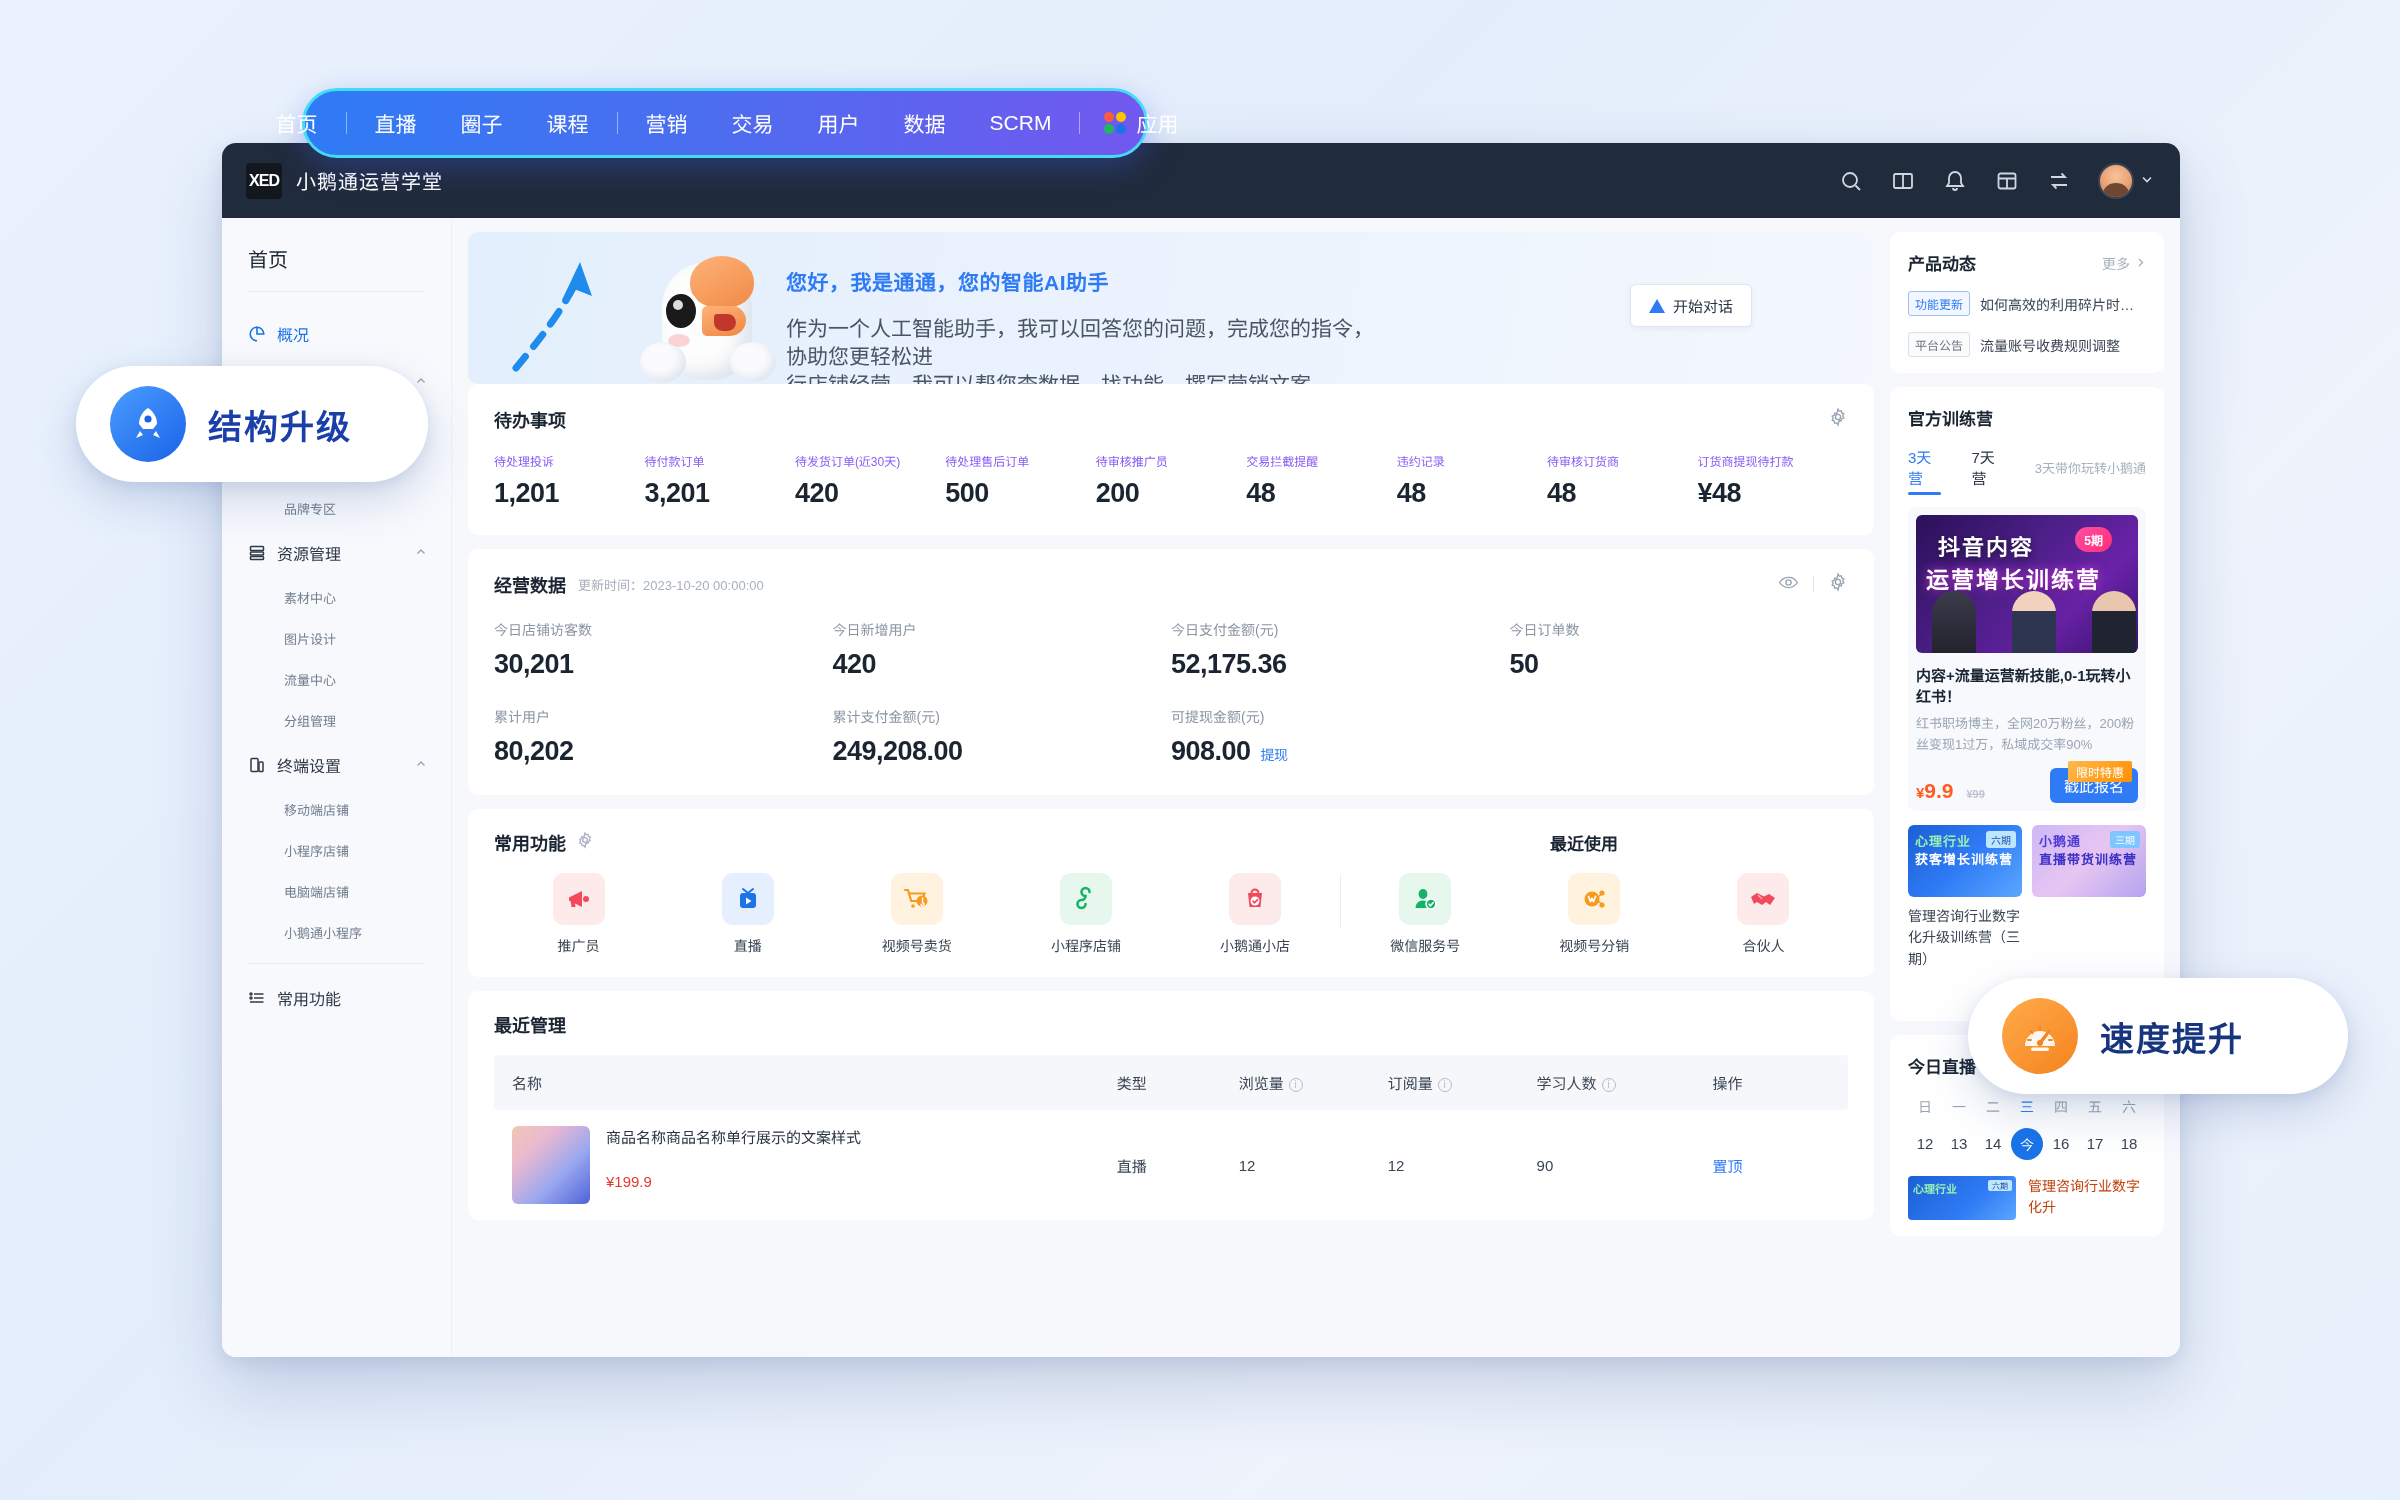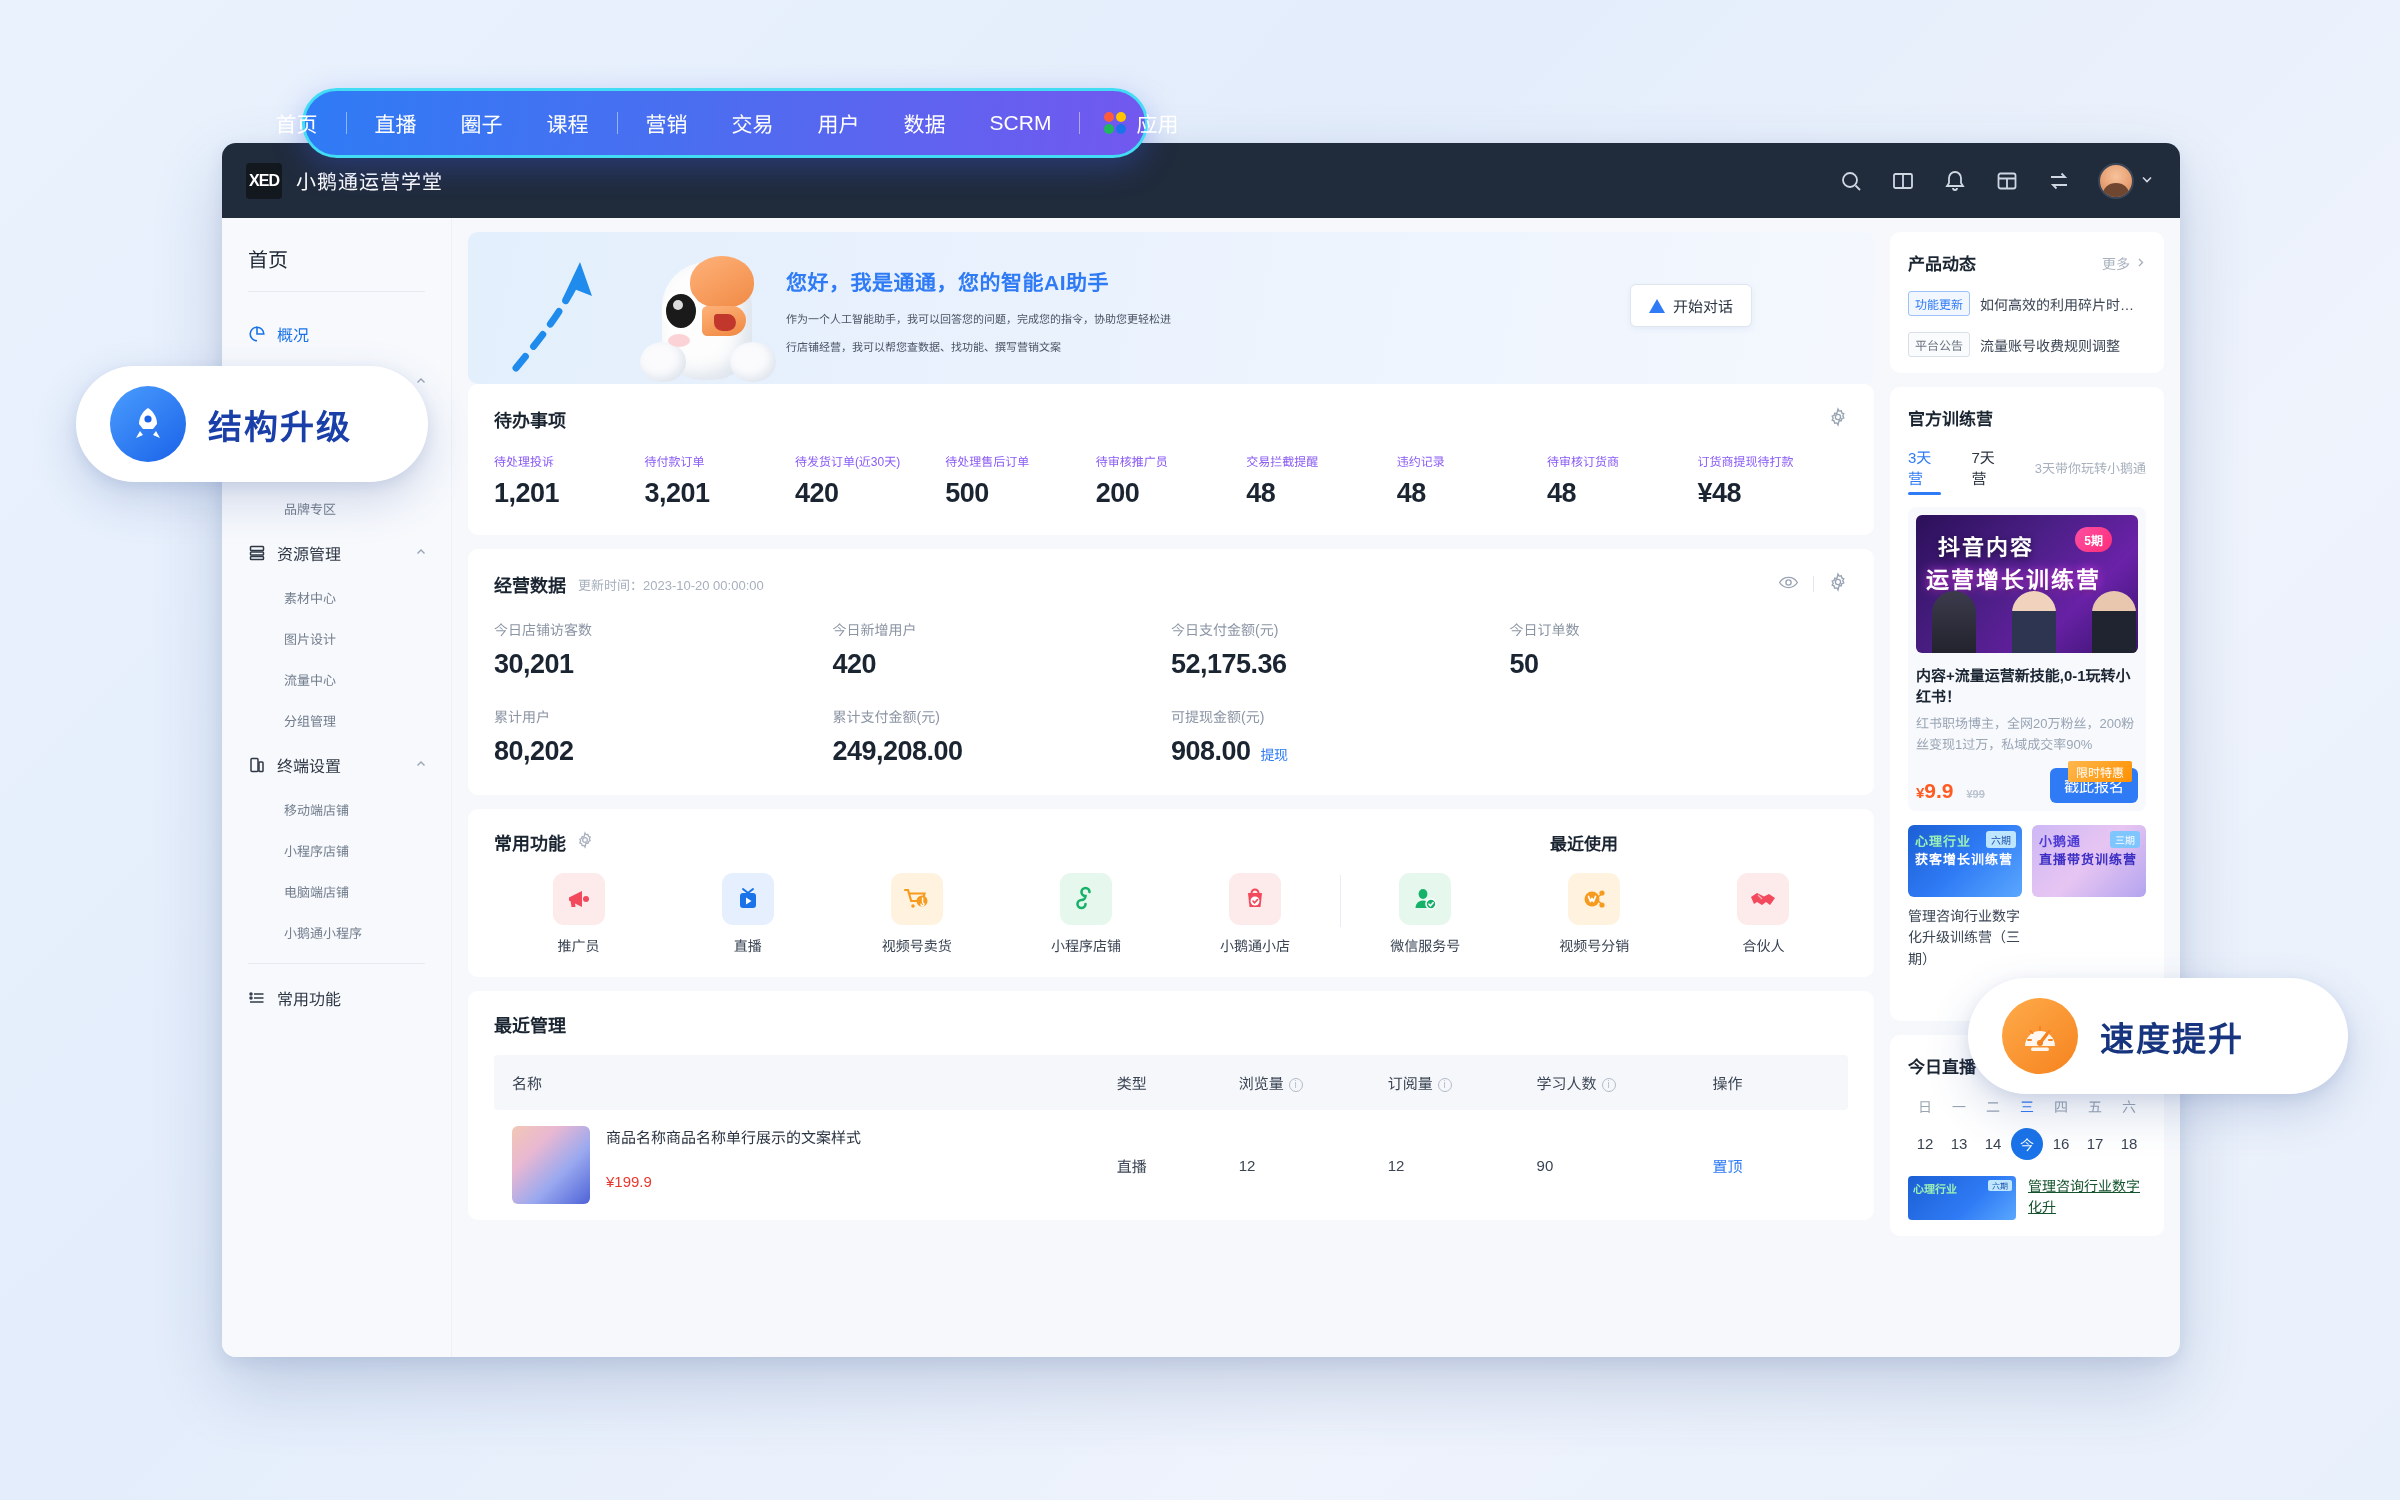--- a/index.html
+++ b/index.html
@@ -100,21 +100,21 @@
   .card { background: #fff; border-radius: 10px; margin-bottom: 14px; position: relative; }
 
   
   .ai-banner {
     height: 152px; border-radius: 10px; position: relative; overflow: hidden;
     background: linear-gradient(100deg, #e3effc 0%, #eaf2fd 45%, #f4f8fe 100%);
     margin-bottom: 0;
   }
   .ai-text { position: absolute; left: 318px; top: 34px; }
   .ai-title { color: #2f7bf5; font-size: 21px; font-weight: 700; letter-spacing: 0.5px; }
-  .ai-desc { color: #4a5464; font-size: 11px; line-height: 28px; margin-top: 9px; max-width: 590px; }
+  .ai-desc { color: #4a5464; font-size: 21px; line-height: 28px; margin-top: 19px; max-width: 590px; }
   .ai-btn {
     position: absolute; right: 122px; top: 52px;
     display: flex; align-items: center; gap: 8px;
     background: #fff; border: 1px solid #dfe6f0; border-radius: 6px;
     padding: 10px 18px; font-size: 15px; color: #2b3442; cursor: pointer;
     box-shadow: 0 2px 6px rgba(60,90,160,0.08);
   }
   .ai-btn .tri { width: 0; height: 0; border-left: 8px solid transparent; border-right: 8px solid transparent; border-bottom: 14px solid #2f7bf5; }
 
   
@@ -236,21 +236,21 @@
   .wd { flex: 1; text-align: center; font-size: 14px; color: #9aa5b4; }
   .wd.on { color: #2f7bf5; }
   .days { display: flex; justify-content: space-between; margin-top: 12px; align-items: center; }
   .day { flex: 1; text-align: center; font-size: 15px; color: #3a4453; cursor: pointer; }
   .day.today { }
   .day.today span { display: inline-flex; width: 32px; height: 32px; border-radius: 50%; background: #1a73e8; color: #fff; align-items: center; justify-content: center; font-size: 14px; }
   .live-row { display: flex; gap: 12px; margin-top: 16px; align-items: flex-start; }
   .live-thumb { width: 108px; height: 44px; flex: 0 0 108px; border-radius: 4px; background: linear-gradient(135deg,#1b5fd4,#2f7bf5 60%,#5aa7ff); position: relative; overflow: hidden; }
   .live-thumb .t1 { position:absolute; left:5px; top:4px; color:#9bf0b5; font-size:11px; font-weight:700; }
   .live-thumb .tb { position:absolute; right:4px; top:4px; background:#bfe6ff; color:#1a4fa8; font-size:8px; border-radius:2px; padding:0 4px; }
-  .live-cap { font-size: 14px; color: #14532d; line-height: 1.5; text-decoration: underline; }
+  .live-cap { font-size: 14px; color: #c2410c; line-height: 1.5; }
 
   
   .pill {
     position: absolute; display: flex; align-items: center; gap: 22px;
     background: #fff; border-radius: 70px;
     box-shadow: 0 18px 46px rgba(50,80,150,0.20), 0 4px 14px rgba(50,80,150,0.10);
     z-index: 60;
   }
   #pill-structure { left: 76px; top: 366px; width: 352px; height: 116px; padding: 0 34px; }
   #pill-speed { right: 52px; top: 978px; width: 380px; height: 116px; padding: 0 34px; }

